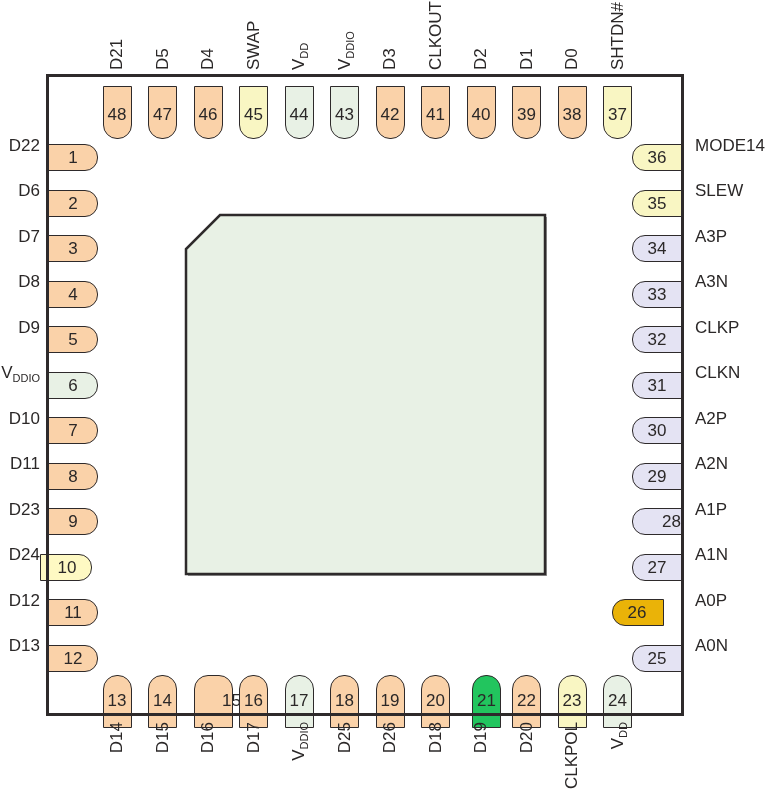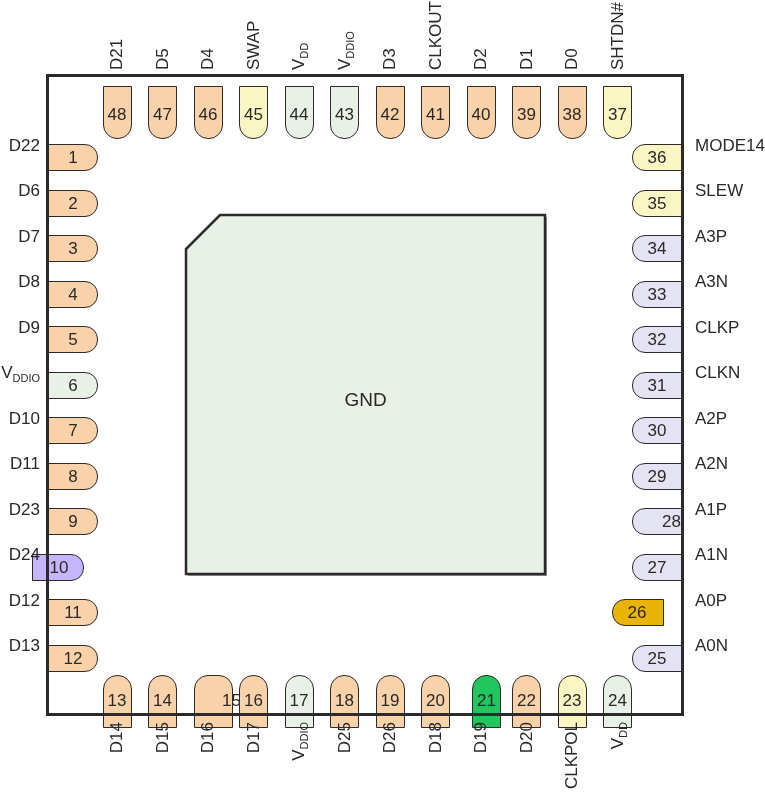--- a/index.html
+++ b/index.html
@@ -32,21 +32,20 @@
 </style>
 </head>
 <body>
 
 <div class="stage">
 
   <svg class="gnd-svg" width="366" height="366" viewBox="0 0 366 366">
     <polygon points="38,4 363,4 363,363 4,363 4,38" fill="#9a9a9a" stroke="none"></polygon>
     <polygon points="36,2 361,2 361,361 2,361 2,36" fill="#E8F1E5" stroke="#2e2a2b" stroke-width="2.5"></polygon>
   </svg>
-  <div class="gnd-text">GND</div>
 
   <div class="chip-border"></div>
 
   <div id="pins-layer">
       <div class="pin top" style="background: rgb(250, 210, 169); left: 102.5px; top: 74px;">
         <span class="num">48</span>
       </div>
       <div class="lbl vert vtop" style="left: 67px; top: 10px;"><span>D21</span></div>
       <div class="pin top" style="background: rgb(250, 210, 169); left: 148px; top: 74px;">
         <span class="num">47</span>
@@ -121,21 +120,21 @@
       </div>
       <div class="lbl hleft" style="left: -8px; top: 408.5px;"><span>D10</span></div>
       <div class="pin left" style="background: rgb(250, 210, 169); left: 46px; top: 450.5px;">
         <span class="num">8</span>
       </div>
       <div class="lbl hleft" style="left: -8px; top: 454px;"><span>D11</span></div>
       <div class="pin left" style="background: rgb(250, 210, 169); left: 46px; top: 496px;">
         <span class="num">9</span>
       </div>
       <div class="lbl hleft" style="left: -8px; top: 499.5px;"><span>D23</span></div>
-      <div class="pin left" style="background: #c4b5fd; left: 32px; top: 541.5px;">
+      <div class="pin left" style="background: #fef9c3; left: 40px; top: 541.5px;">
         <span class="num">10</span>
       </div>
       <div class="lbl hleft" style="left: -8px; top: 545px;"><span>D24</span></div>
       <div class="pin left" style="background: rgb(250, 210, 169); left: 46px; top: 587px;">
         <span class="num">11</span>
       </div>
       <div class="lbl hleft" style="left: -8px; top: 590.5px;"><span>D12</span></div>
       <div class="pin left" style="background: rgb(250, 210, 169); left: 46px; top: 632.5px;">
         <span class="num">12</span>
       </div>

